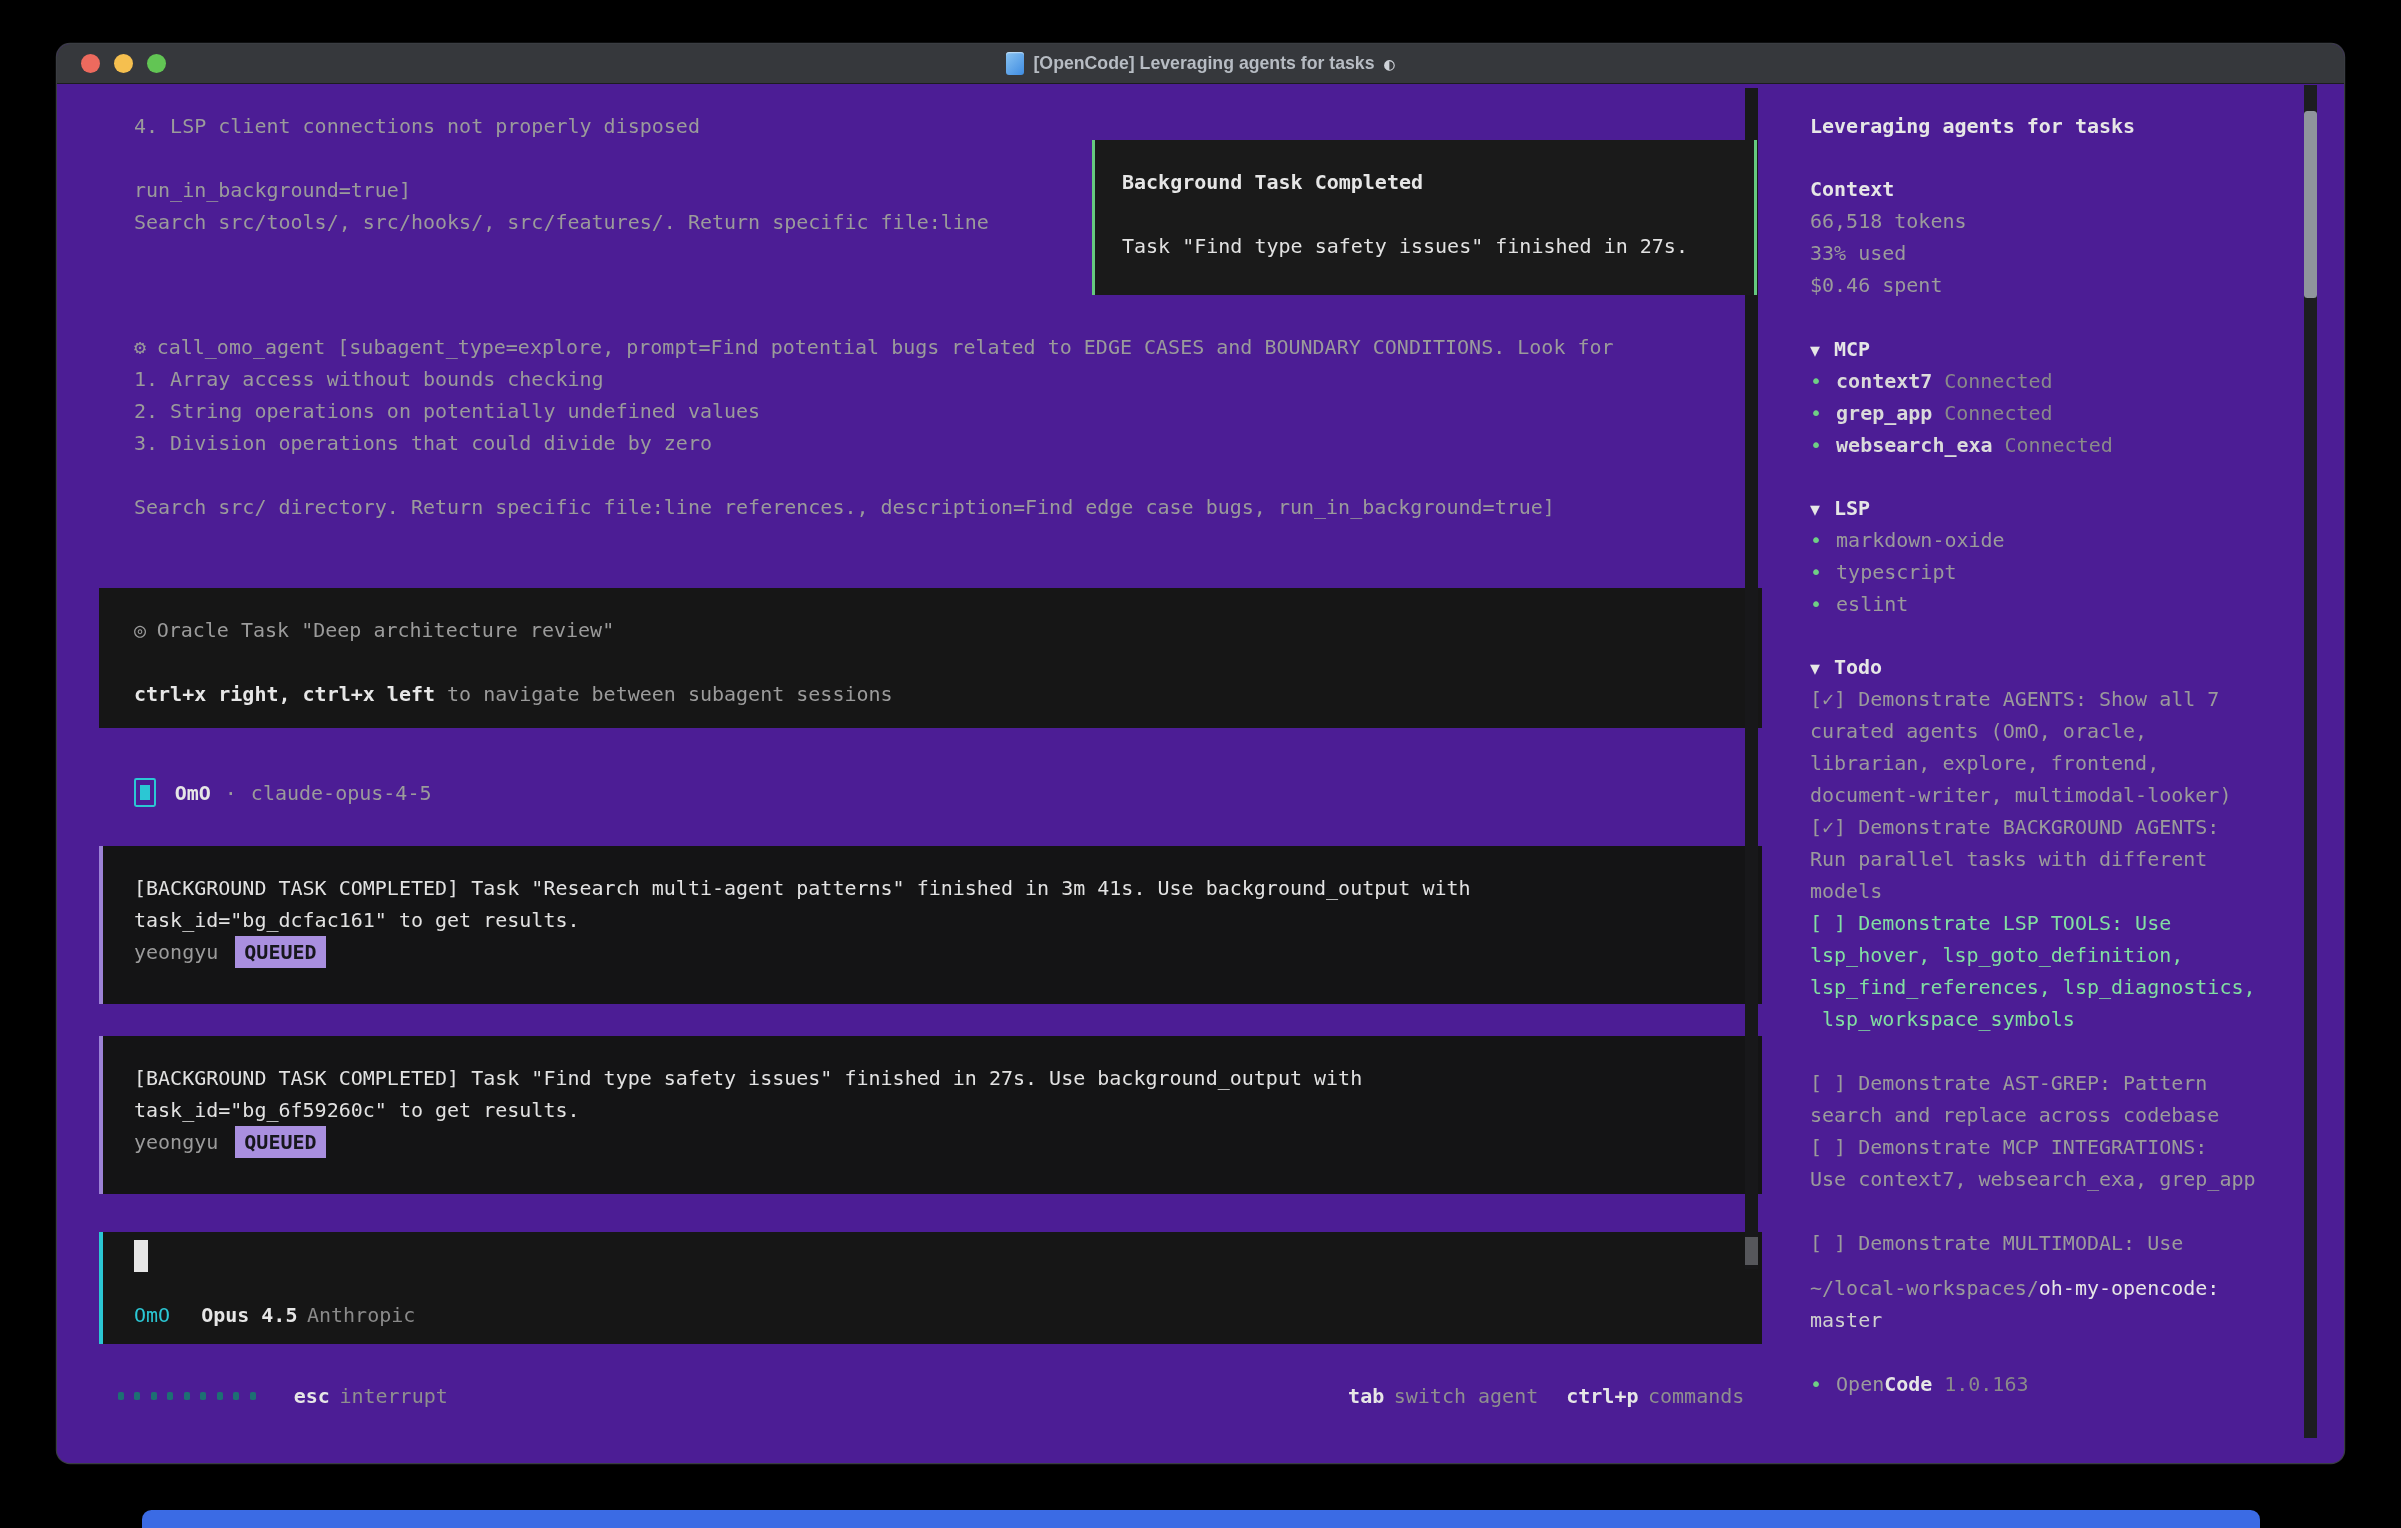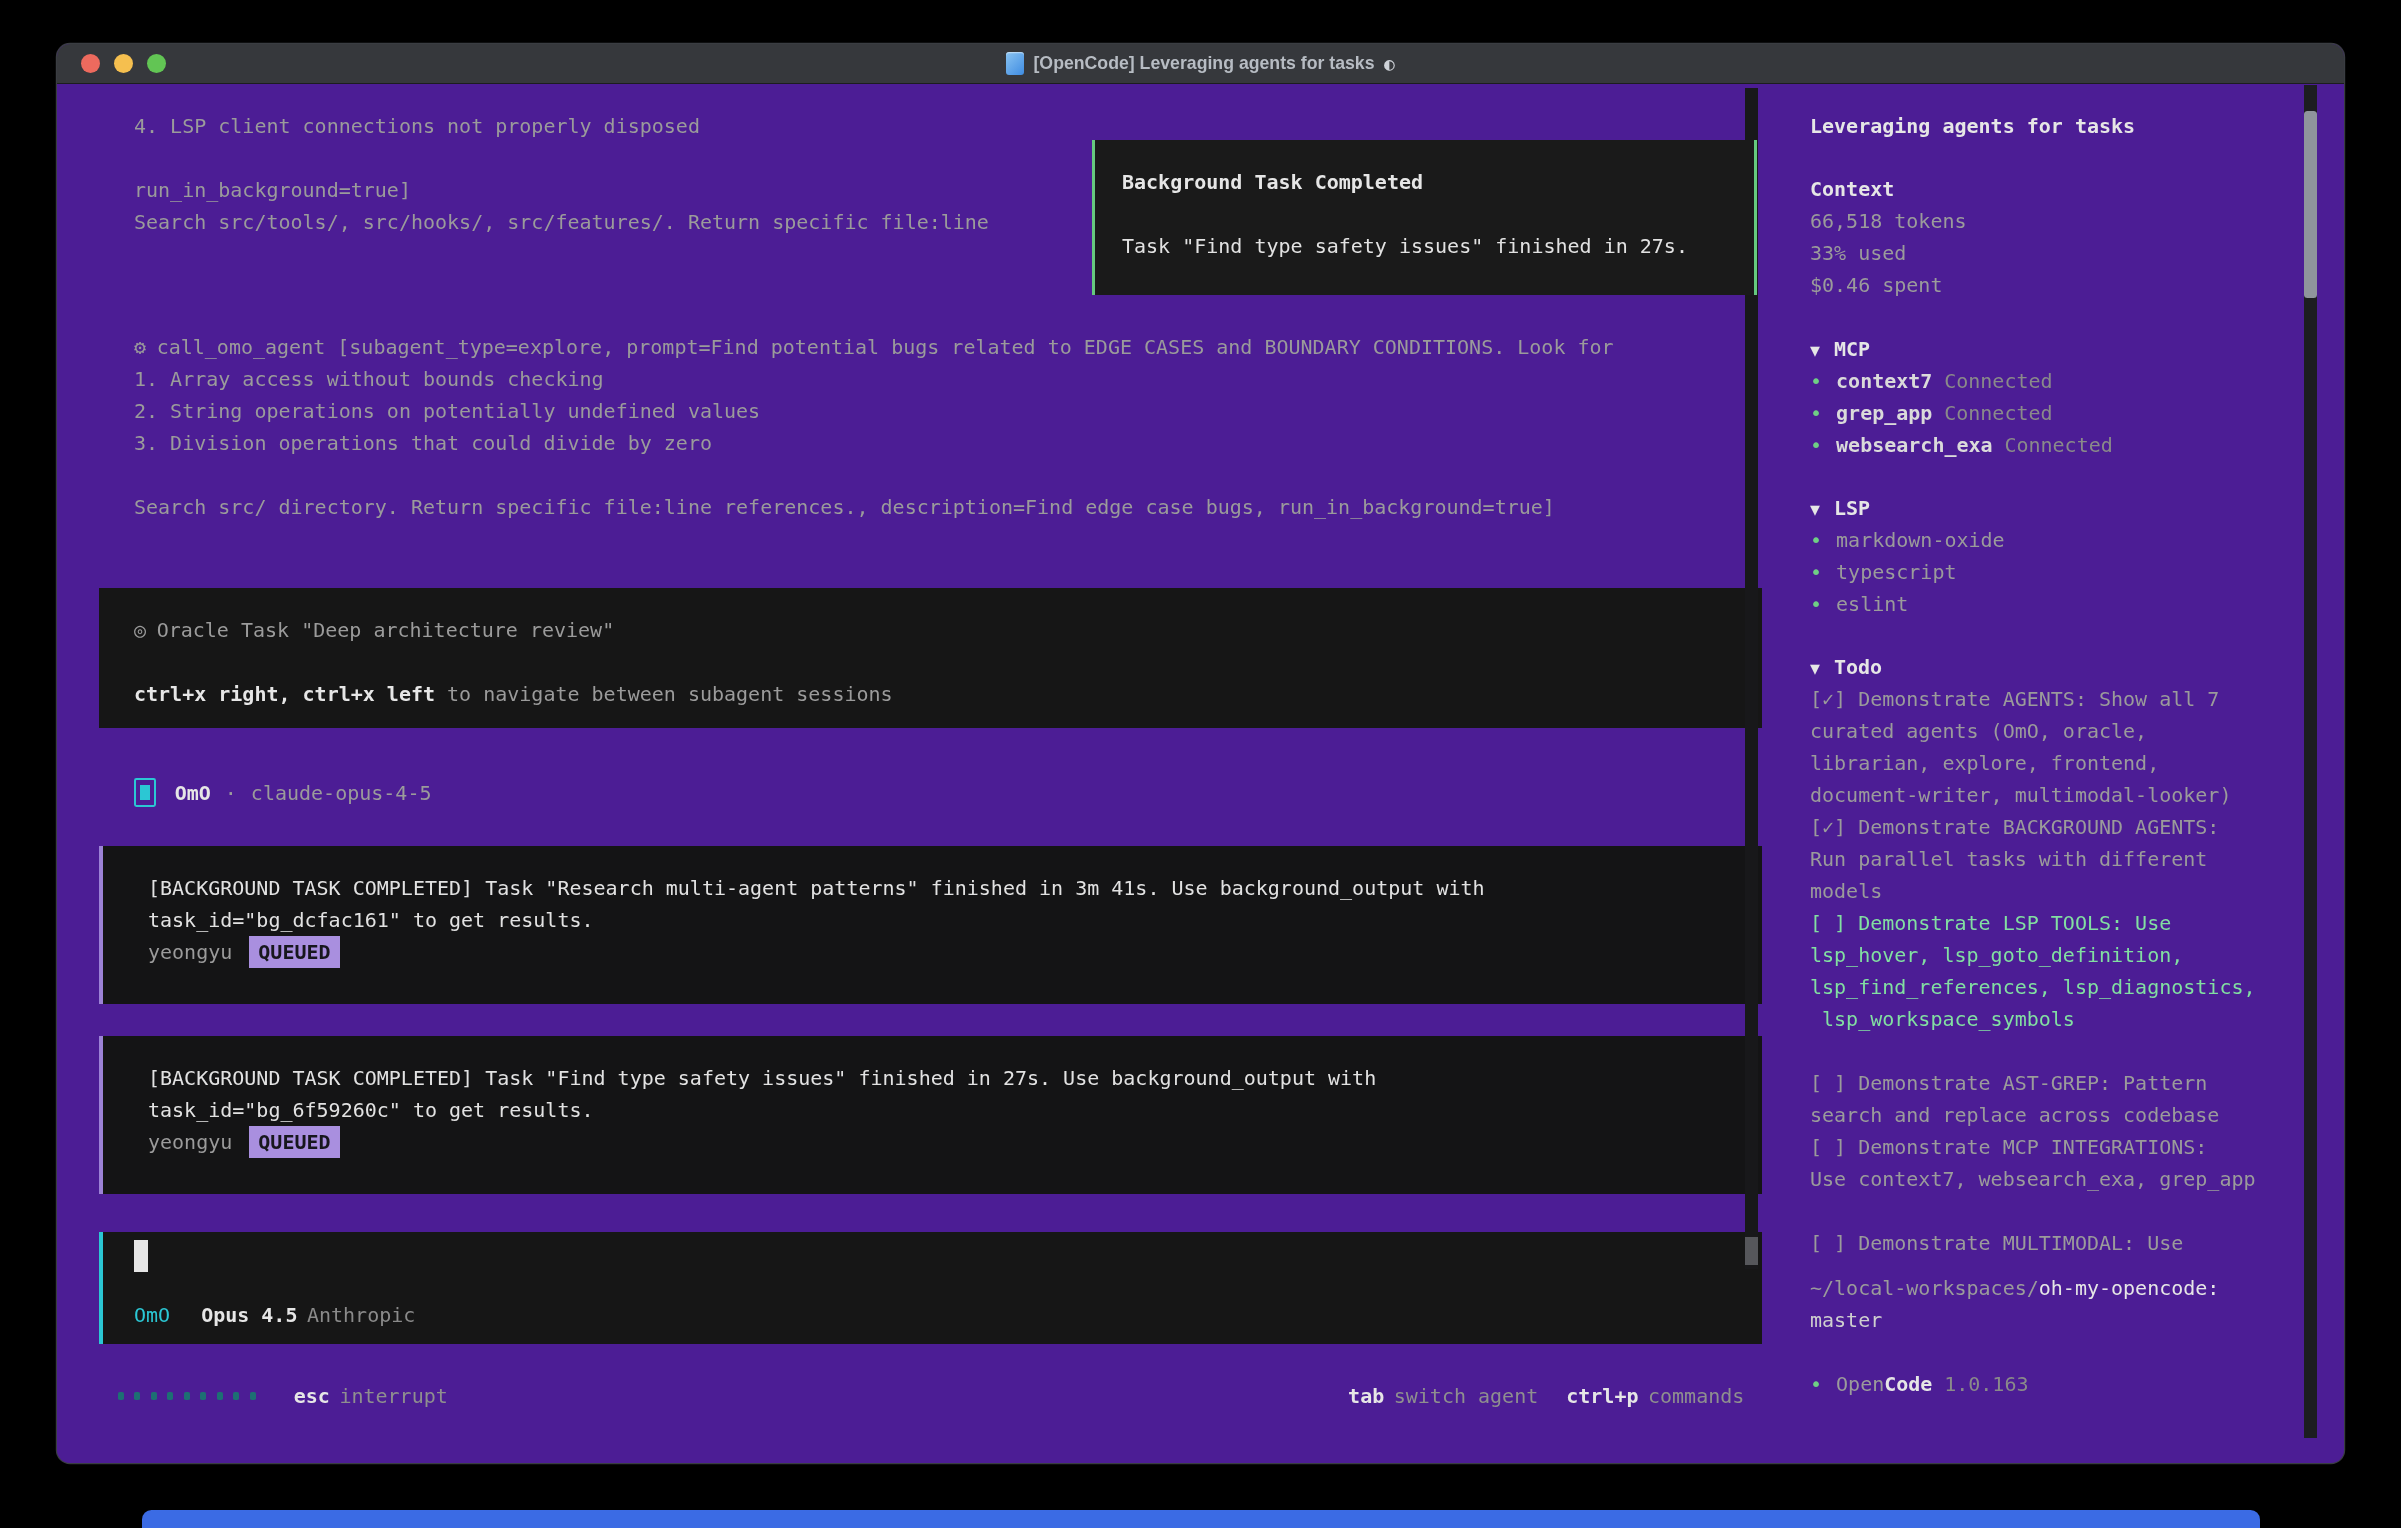--- a/index.html
+++ b/index.html
@@ -33,21 +33,21 @@
     box-sizing:border-box;padding:26px 0 0 35px;}
   .oracle-icon{color:#9b9b9b;margin-right:10.6px;}
   .agent-header{position:absolute;left:35px;top:693px;height:33px;display:flex;align-items:center;}
   .agent-square{width:17.7px;height:25px;border:2.4px solid #2bc7d4;border-radius:2.4px;
     display:flex;align-items:center;justify-content:center;}
   .agent-square .fill{width:9.5px;height:15.4px;background:#2bc7d4;}
   .agent-header .name{font-size:20px;font-weight:bold;color:#e6e6e6;margin-left:19px;}
   .agent-header .sep{font-size:20px;color:#9b9b9b;margin:0 14px;}
   .agent-header .model{font-size:20px;color:#9b9b9b;}
   .msg{position:absolute;left:0;width:1663px;height:158px;background:#141415;
-    border-left:4.1px solid #9c82d6;box-sizing:border-box;padding:26px 0 0 45px;}
+    border-left:4.1px solid #9c82d6;box-sizing:border-box;padding:26px 0 0 31px;}
   .msg.m1{top:763px}.msg.m2{top:953px}
   .badge{display:inline-block;background:#a98fdf;color:#17171d;font-weight:bold;
     padding:0 9.5px;margin-left:16.5px;}
   .input-box{position:absolute;left:0;top:1149px;width:1663px;height:112px;background:#161616;
     border-left:4.1px solid #2bc7d4;box-sizing:border-box;}
   .cursor{position:absolute;left:31px;top:7.7px;width:14px;height:32px;background:#e6e6e6;}
   .input-footer{position:absolute;left:31px;top:66px;height:33px;display:flex;align-items:center;}
   .input-footer .agent{font-size:20px;color:#2bc7d4;}
   .input-footer .model{font-size:20px;font-weight:bold;color:#e6e6e6;margin-left:31px;}
   .input-footer .provider{font-size:20px;color:#8a8a8a;margin-left:9.5px;}

